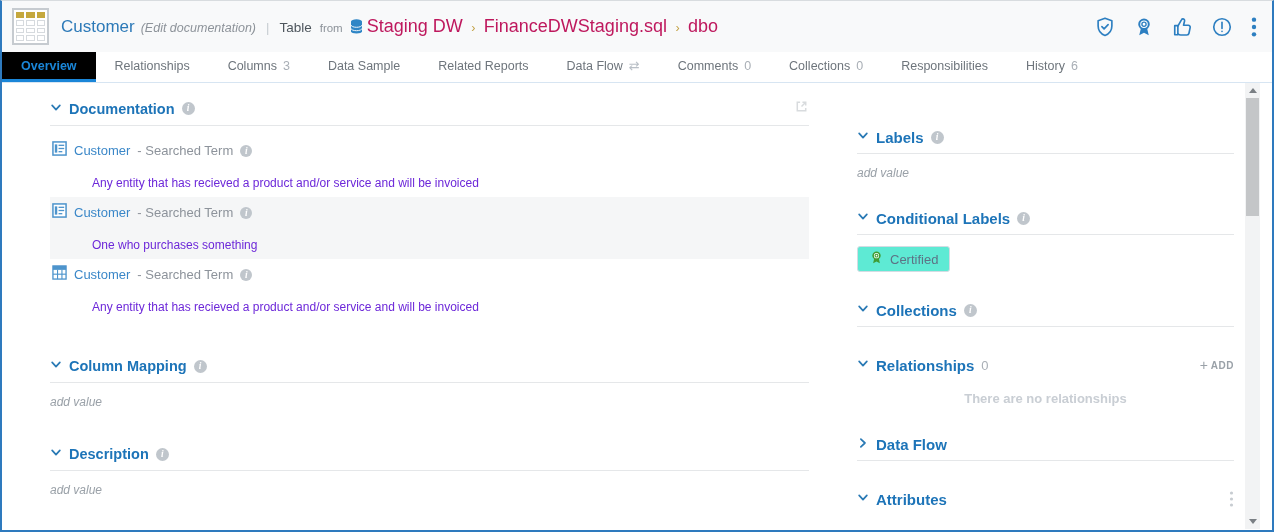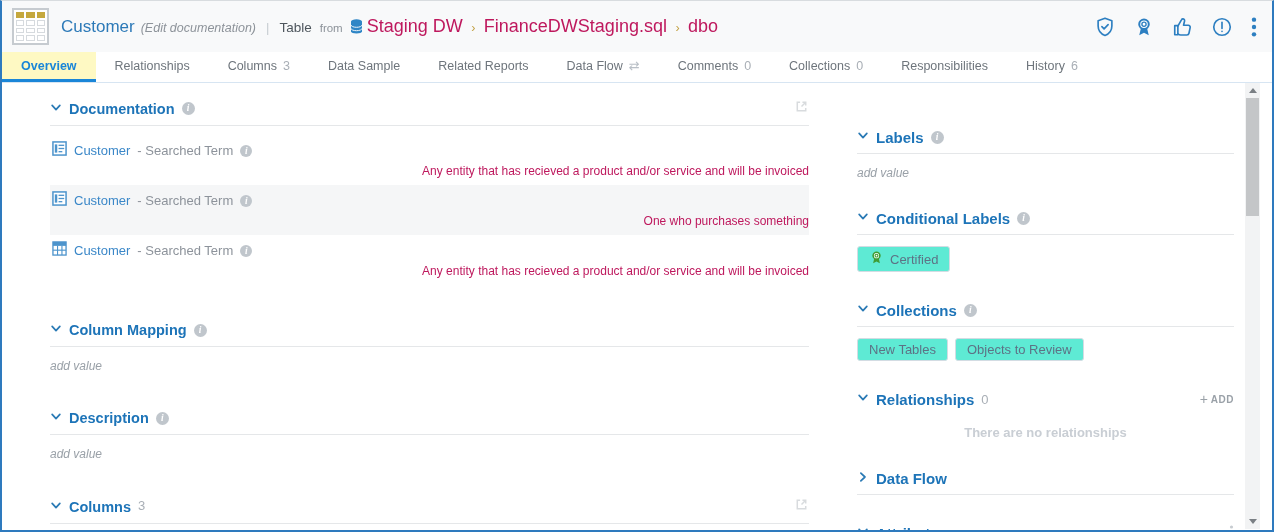--- a/index.html
+++ b/index.html
@@ -41,21 +41,21 @@
   .tabs {
     display: flex; height: 31px; background: #fff; border-bottom: 1px solid #d7e5f2;
     align-items: stretch;
   }
   .tab {
     display: flex; align-items: center; gap: 6px; padding: 0 19px; font-size: 12.5px;
     color: #6e757c; cursor: pointer; border-bottom: 3px solid transparent;
   }
   .tab .count { color: #a9afb6; }
   .tab.active {
-    background: #fef9c3; color: #1a86d8; font-weight: bold; border-bottom-color: #1a86d8;
+    background: #000000; color: #1a86d8; font-weight: bold; border-bottom-color: #1a86d8;
   }
   .tab .glyph { color: #b9bfc6; font-family: "DejaVu Sans", sans-serif; font-size: 13px; }
 
   
   .content { position: relative; display: flex; height: 446px; background: #fff; }
   .main-col { width: 807px; padding: 16px 0 0 48px; flex: 0 0 auto; }
   .sidebar { width: 377px; margin-left: 48px; padding-top: 16px; flex: 0 0 auto; }
 
   .sec-head { display: flex; align-items: center; gap: 7px; }
   .sec-title { font-size: 14.5px; font-weight: bold; color: #1d74b8; }
@@ -74,21 +74,21 @@
   .section.first { margin-top: 0; }
   .sidebar .section { margin-top: 29px; }
 
   
   .doc-items { margin-top: 9px; }
   .doc-item { padding: 6px 0 7px 2px; }
   .doc-item.highlight { background: #f5f6f7; }
   .doc-item .line1 { display: flex; align-items: center; gap: 7px; }
   .doc-link { font-size: 13px; color: #3a87c8; cursor: pointer; }
   .doc-suffix { font-size: 13px; color: #8d939b; }
-  .doc-desc { font-size: 12px; color: #be185d; margin: 4px 0 0 40px; text-align: right; }
+  .doc-desc { font-size: 12px; color: #6d28d9; margin: 16px 0 0 40px; }
   .doc-item .line1 .info-dot { width: 12px; height: 12px; line-height: 12px; }
 
   
   .chip-row { display: flex; gap: 7px; margin-top: 11px; }
   .chip {
     font-size: 13px; color: #5d7285; background: #5eead4; border: 1px solid #d3dce3;
     border-radius: 3px; padding: 3px 11px; cursor: pointer; display: inline-flex;
     align-items: center; gap: 6px;
   }
   .add-link { display: flex; align-items: center; gap: 3px; cursor: pointer; color: #9aa1a8; }
@@ -384,24 +384,20 @@
 
       <section class="section">
         <div class="sec-head">
           <span><svg width="12" height="12" viewBox="0 0 14 14">
                 <polyline points="2.5,4 7,8.8 11.5,4" fill="none" stroke="#2a7ab5" stroke-width="2" stroke-linecap="round" stroke-linejoin="round"></polyline>
               </svg></span>
           <span class="sec-title">Collections</span>
           <span class="info-dot">i</span>
         </div>
         <hr class="sec-hr">
-        <div class="chip-row">
-          <span class="chip">New Tables</span>
-          <span class="chip">Objects to Review</span>
-        </div>
       </section>
 
       <section class="section">
         <div class="sec-head">
           <span><svg width="12" height="12" viewBox="0 0 14 14">
                 <polyline points="2.5,4 7,8.8 11.5,4" fill="none" stroke="#2a7ab5" stroke-width="2" stroke-linecap="round" stroke-linejoin="round"></polyline>
               </svg></span>
           <span class="sec-title">Relationships</span>
           <span style="color:#a9afb6;font-size:13px;">0</span>
           <span class="sec-spacer"></span>

